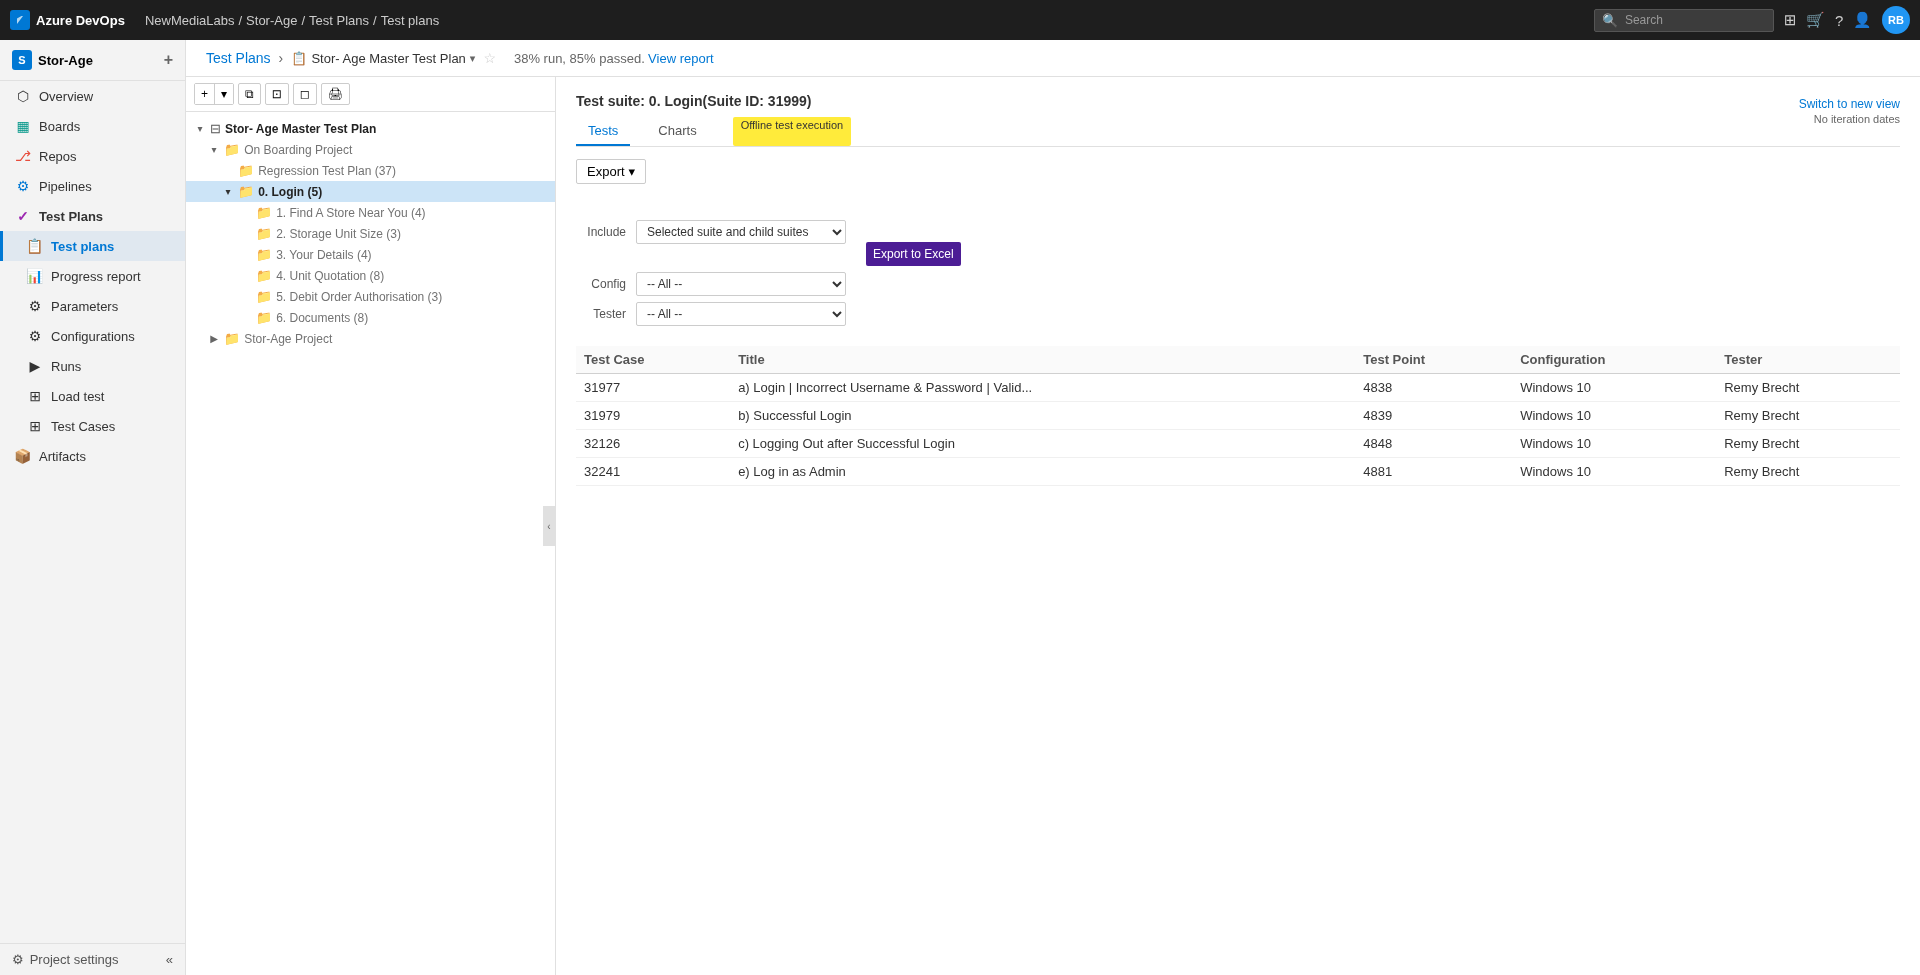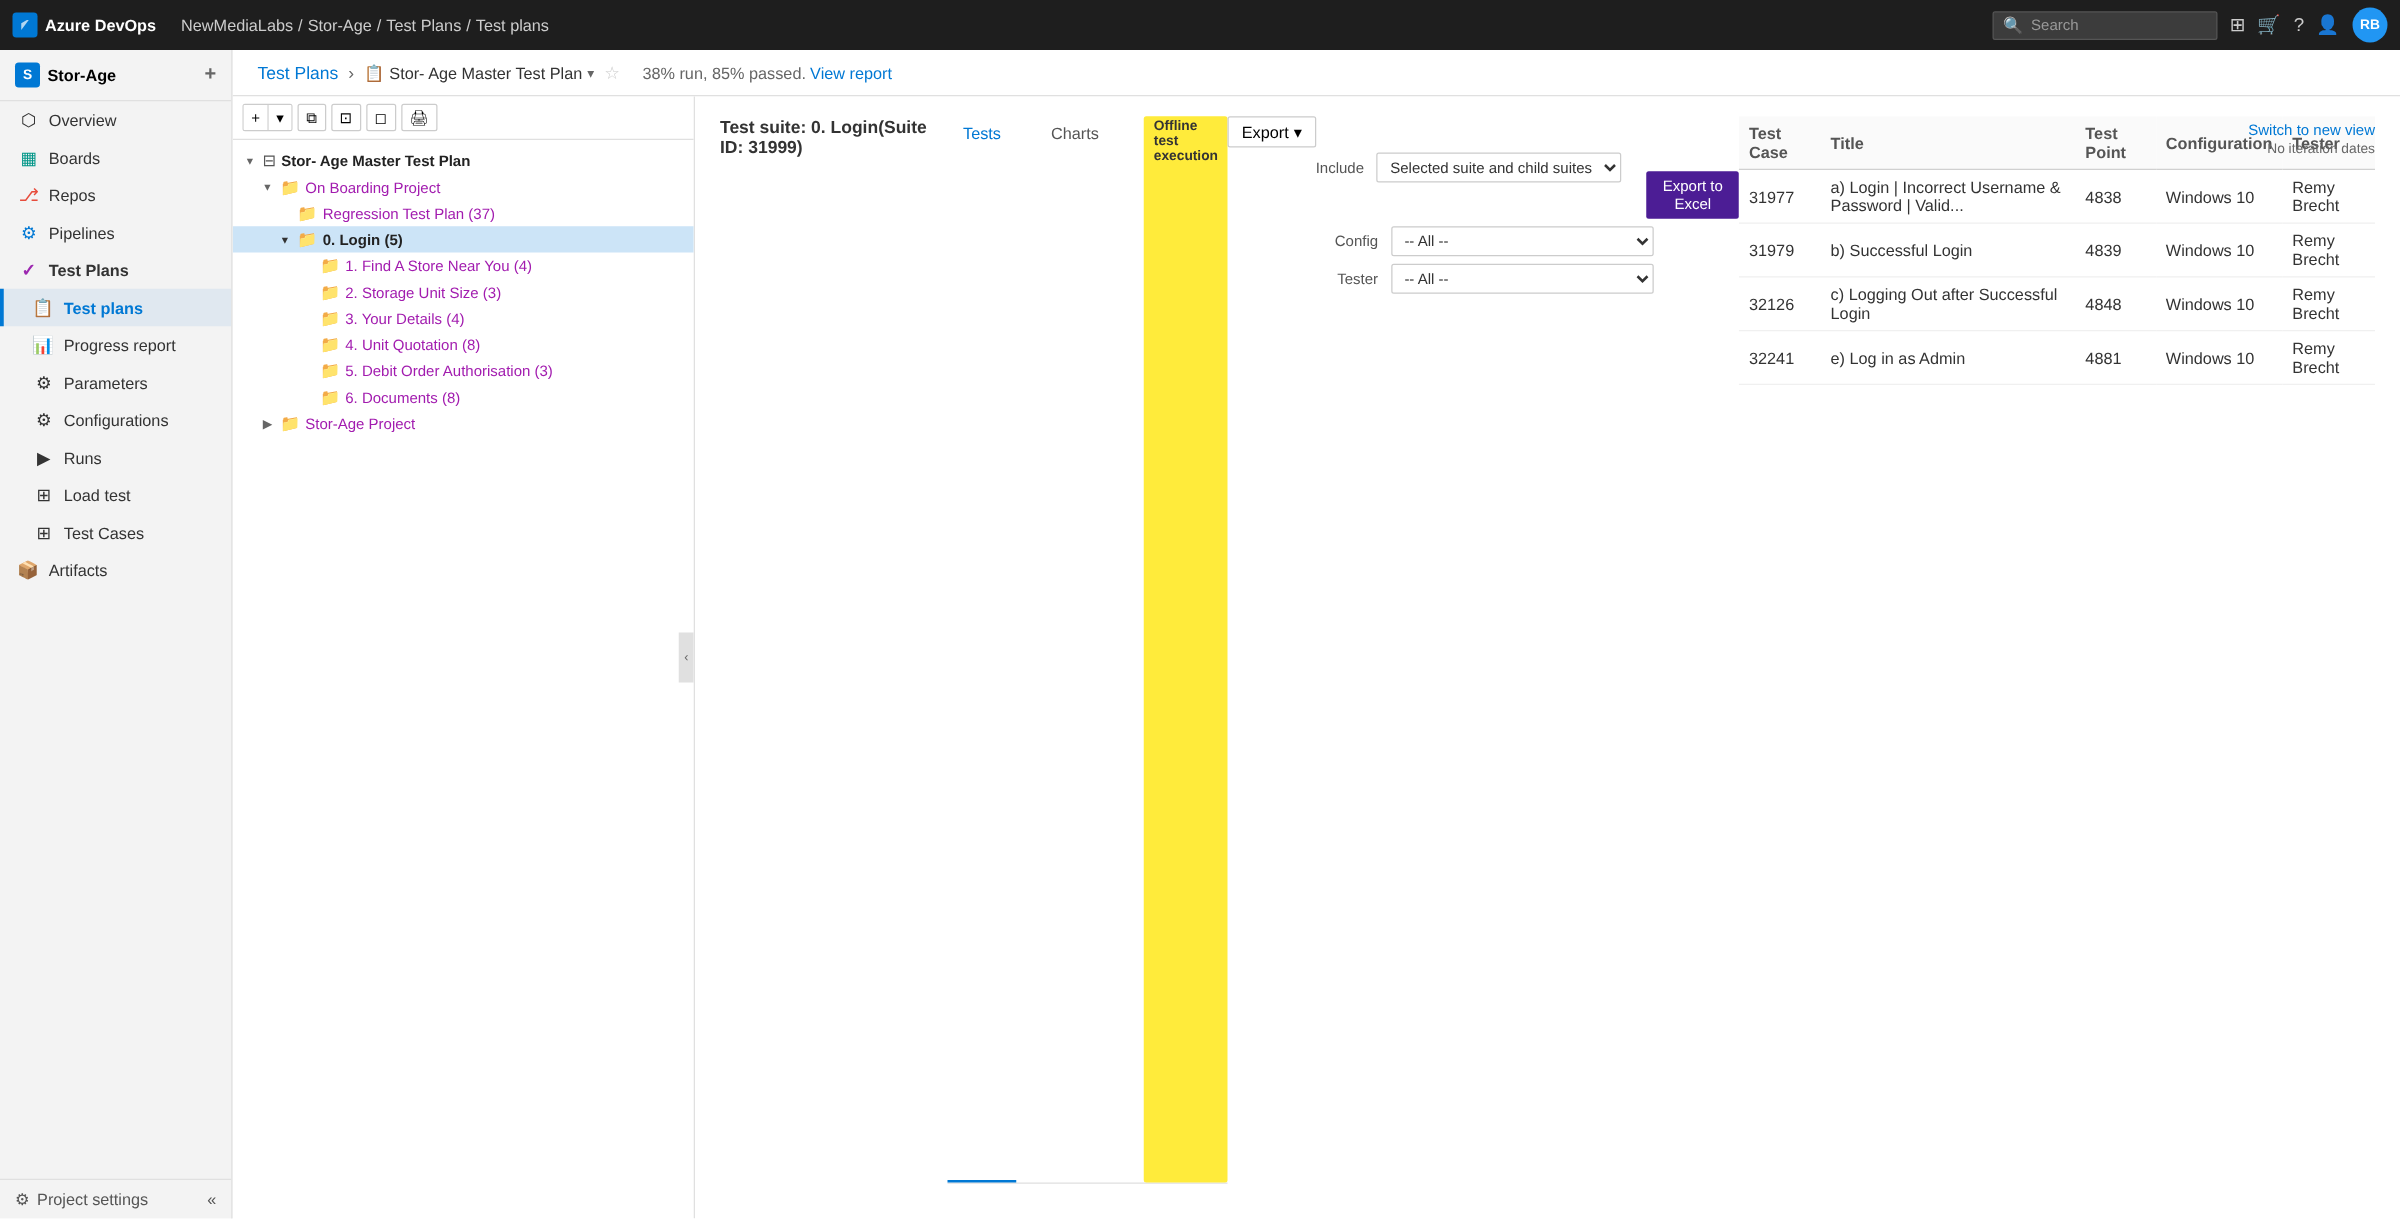--- a/index.html
+++ b/index.html
@@ -242,21 +242,21 @@
     .tree-node {
       display: flex;
       align-items: center;
       padding: 3px 8px;
       gap: 4px;
       cursor: pointer;
     }
     .tree-node.selected { background: #cce4f7; }
     .tree-folder-icon { color: #e8a800; font-size: 13px; }
     .tree-expand { width: 12px; text-align: center; font-size: 10px; color: #666; }
-    .tree-node-label { font-size: 12px; color: #a21caf; }
+    .tree-node-label { font-size: 12px; color: #737373; }
     .tree-node-label.bold { font-weight: 600; color: #222; }
 
     
     .collapse-handle {
       position: absolute;
       right: 0;
       top: 50%;
       transform: translateY(-50%);
       width: 12px;
       height: 40px;
@@ -266,21 +266,21 @@
       justify-content: center;
       cursor: pointer;
       font-size: 10px;
       color: #666;
     }
 
     
     .detail-pane {
       flex: 1;
       display: flex;
-      flex-direction: row;
+      flex-direction: column;
       overflow: hidden;
       padding: 16px 20px;
     }
     .suite-title {
       font-size: 14px;
       font-weight: 600;
       color: #333;
       margin-bottom: 8px;
     }
     .suite-tabs {
@@ -300,21 +300,21 @@
       color: #0078d4;
       border-bottom: 2px solid #0078d4;
       font-weight: 500;
     }
     .offline-badge {
       background: #ffeb3b;
       color: #333;
       font-size: 11px;
       padding: 2px 8px;
       border-radius: 2px;
-      font-weight: 700;
+      font-weight: 400;
       margin-left: 8px;
       display: inline-block;
     }
     .export-btn {
       display: inline-flex;
       align-items: flex-end;
       gap: 4px;
       padding: 4px 10px;
       border: 1px solid #ccc;
       background: #fff;

